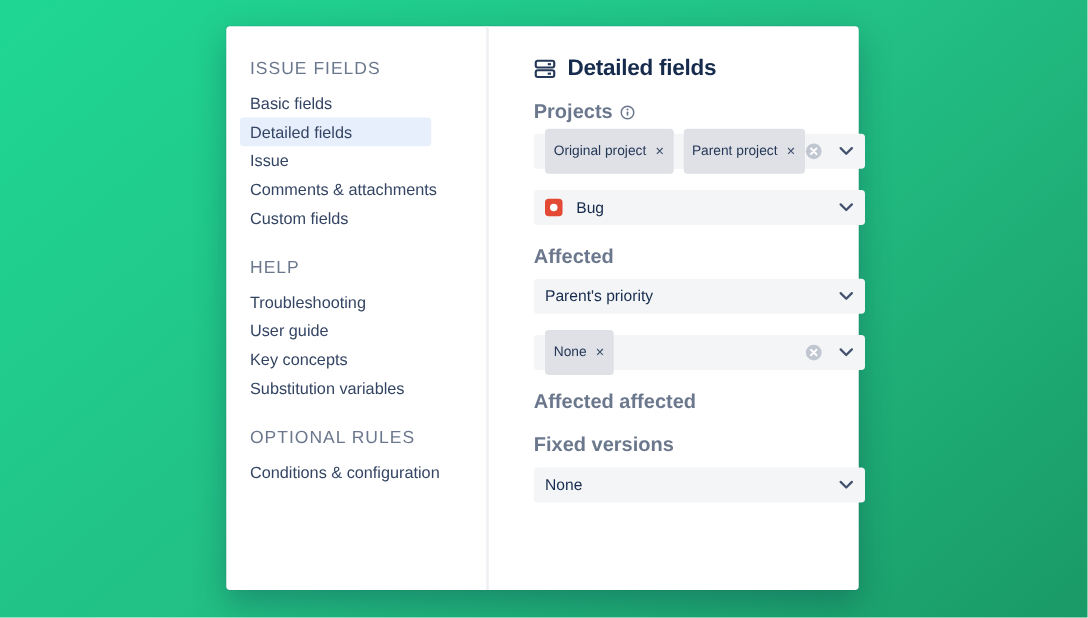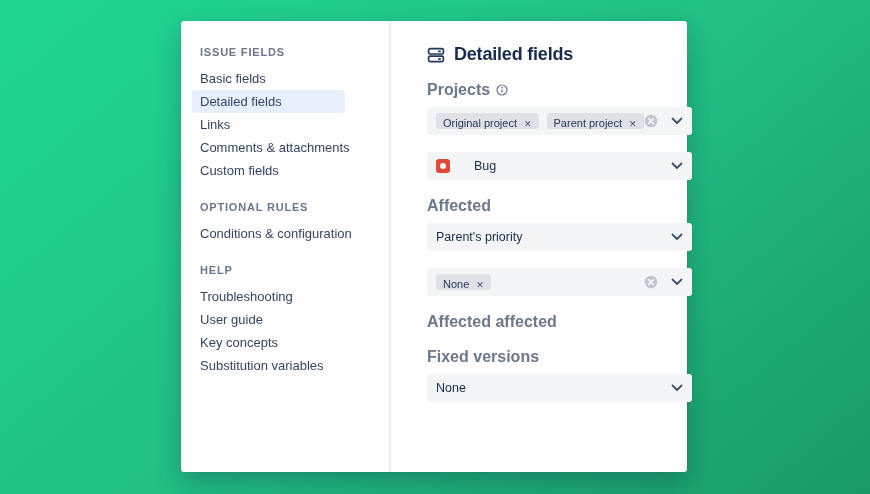--- a/index.html
+++ b/index.html
@@ -16,21 +16,21 @@
     display:flex; box-sizing:border-box;
   }
   
   .sidebar {
     width:210px; box-sizing:border-box; flex:0 0 210px;
     border-right:2px solid #EDEFF2;
     padding:25px 0 0 11px;
   }
   .side-section + .side-section { margin-top:19px; }
   .section-header {
-    font-size:11px; font-weight:700; letter-spacing:0.8px;
+    font-size:14px; font-weight:400; letter-spacing:0.8px;
     color:#6B778C; padding:0 8px; margin-bottom:9px;
   }
   .nav-item {
     width:153px; height:23px; box-sizing:border-box;
     display:flex; align-items:center; padding:0 8px;
     font-size:13px; color:#344563; border-radius:3px; cursor:pointer;
     white-space:nowrap;
   }
   .nav-item.selected { background:#E7EFFC; }
   
@@ -40,27 +40,27 @@
   .field { margin-bottom:17px; }
   .field-label {
     display:flex; align-items:center; gap:6px;
     font-size:16px; font-weight:600; color:#6B778C; margin-bottom:8px;
   }
   .select {
     height:28px; background:#F4F5F7; border-radius:3px;
     display:flex; align-items:center; padding:0 9px; cursor:pointer;
   }
   .select-value {
-    flex:1; display:flex; align-items:center; gap:24px;
+    flex:1; display:flex; align-items:center; gap:11px;
     font-size:12.5px; color:#172B4D;
   }
   .tags { flex:1; display:flex; gap:8px; align-items:center; }
   .tag {
-    background:#DFE1E6; border-radius:3px; height:16px;
-    display:flex; align-items:flex-end; gap:7px; padding:0 7px;
+    background:#DFE1E6; border-radius:3px; height:36px;
+    display:flex; align-items:center; gap:7px; padding:0 7px;
     font-size:11px; color:#253858; white-space:nowrap;
   }
   .tag-x { font-size:9px; color:#42526E; cursor:pointer; line-height:1; }
   .indicators { display:flex; align-items:center; gap:13px; }
   .icon { display:inline-flex; align-items:center; justify-content:center; }
   .bug-badge {
     width:14px; height:14px; background:#E34935; border-radius:3px;
     display:inline-flex; align-items:center; justify-content:center; flex:0 0 14px;
   }
   .bug-dot { width:6px; height:6px; background:#ffffff; border-radius:50%; }
@@ -68,36 +68,36 @@
 </head>
 <body>
 
 <div class="card">
 
   <nav class="sidebar">
     <div class="side-section">
       <div class="section-header">ISSUE FIELDS</div>
       <div class="nav-item">Basic fields</div>
       <div class="nav-item selected">Detailed fields</div>
-      <div class="nav-item">Links</div>
+      <div class="nav-item">Issue</div>
       <div class="nav-item">Comments &amp; attachments</div>
       <div class="nav-item">Custom fields</div>
-    </div>
-
-    <div class="side-section">
-      <div class="section-header">OPTIONAL RULES</div>
-      <div class="nav-item">Conditions &amp; configuration</div>
     </div>
 
     <div class="side-section">
       <div class="section-header">HELP</div>
       <div class="nav-item">Troubleshooting</div>
       <div class="nav-item">User guide</div>
       <div class="nav-item">Key concepts</div>
       <div class="nav-item">Substitution variables</div>
+    </div>
+
+    <div class="side-section">
+      <div class="section-header">OPTIONAL RULES</div>
+      <div class="nav-item">Conditions &amp; configuration</div>
     </div>
   </nav>
 
   <section class="main">
 
     <div class="title-row">
       <span class="icon">
         <svg width="18" height="18" viewBox="0 0 18 18" fill="none">
           <rect x="1.6" y="2.6" width="14.8" height="5.4" rx="1.6" stroke="#253858" stroke-width="1.7"></rect>
           <rect x="1.6" y="10.2" width="14.8" height="5.4" rx="1.6" stroke="#253858" stroke-width="1.7"></rect>

